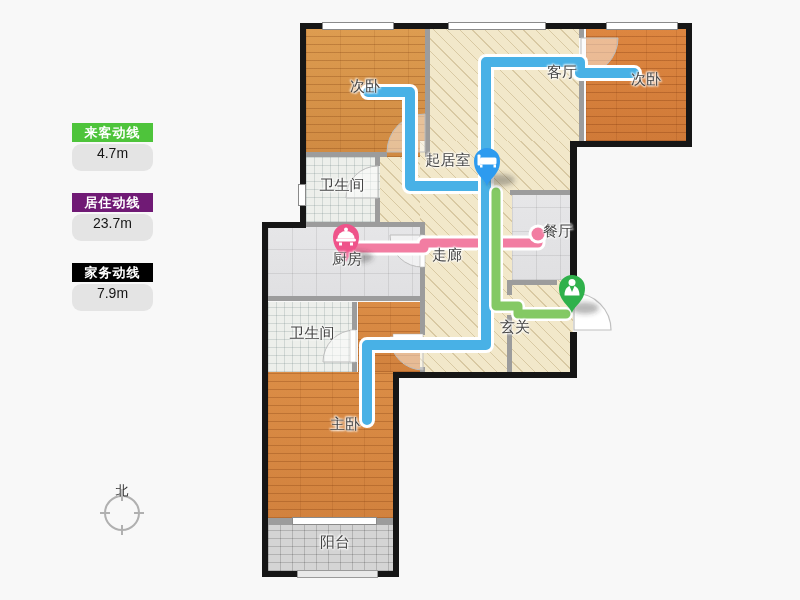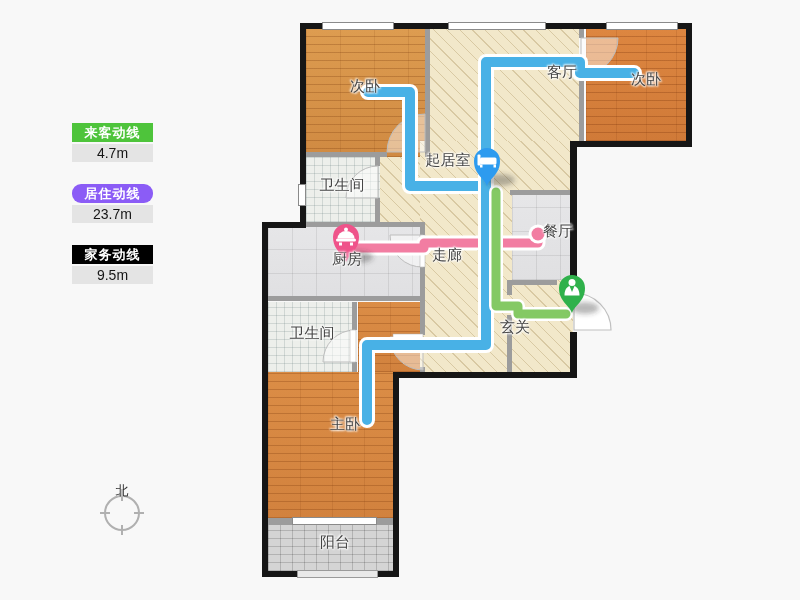--- a/index.html
+++ b/index.html
@@ -39,21 +39,21 @@
   .wall-g{position:absolute;background:#9c9c9c;}
   .win{position:absolute;background:#ffffff;border:1px solid #8a8a8a;box-sizing:border-box;}
   .win-l{position:absolute;background:#e9e9e9;border:1px solid #9a9a9a;box-sizing:border-box;}
   
   .lbl{position:absolute;transform:translate(-50%,-50%);font-size:15px;color:#444;white-space:nowrap;
        text-shadow:0 0 2px #fff,0 0 3px #fff,1px 1px 2px #fff,-1px -1px 2px #fff;z-index:30;}
   
   .legend{position:absolute;left:72px;top:123px;width:81px;z-index:40;}
   .leg-item{margin-bottom:22px;}
   .leg-head{height:19px;line-height:19px;text-align:center;color:#fff;font-weight:bold;font-size:13px;letter-spacing:1px;}
-  .leg-val{height:18px;line-height:19px;text-align:center;color:#151515;font-size:14px;background:#e4e4e4;margin-top:2px;}
+  .leg-val{height:27px;line-height:19px;text-align:center;color:#151515;font-size:14px;background:#e4e4e4;margin-top:2px;border-radius:9px;}
   
   .compass-circle{position:absolute;left:104px;top:495px;width:36px;height:36px;border:2px solid #b0b0b0;
       border-radius:50%;box-sizing:border-box;z-index:40;}
   .compass-label{position:absolute;left:110px;top:482px;width:24px;text-align:center;font-size:13px;color:#333;z-index:41;
       text-shadow:0 0 2px #f8f8f8;}
   .tick{position:absolute;background:#b0b0b0;z-index:40;}
   svg.overlay{position:absolute;left:0;top:0;z-index:20;}
 </style>
 </head>
 <body>
@@ -188,26 +188,26 @@
   <div class="lbl" style="left:312px;top:333px">卫生间</div>
   <div class="lbl" style="left:345px;top:424px">主卧</div>
   <div class="lbl" style="left:335px;top:542px">阳台</div>
 
   <div class="legend">
     <div class="leg-item">
       <div class="leg-head" style="background: rgb(78, 196, 59);">来客动线</div>
       <div class="leg-val">4.7m</div>
     </div>
     <div class="leg-item">
-      <div class="leg-head" style="background: #8b5cf6; border-radius: 9px;">居住动线</div>
+      <div class="leg-head" style="background: #701a75;">居住动线</div>
       <div class="leg-val">23.7m</div>
     </div>
     <div class="leg-item">
       <div class="leg-head" style="background: #000000;">家务动线</div>
-      <div class="leg-val">9.5m</div>
+      <div class="leg-val">7.9m</div>
     </div>
   </div>
 
   <div class="compass-label">北</div>
   <div class="compass-circle"></div>
   <div class="tick" style="left:121px;top:489px;width:2px;height:12px"></div>
   <div class="tick" style="left:121px;top:525px;width:2px;height:10px"></div>
   <div class="tick" style="left:100px;top:512px;width:10px;height:2px"></div>
   <div class="tick" style="left:134px;top:512px;width:10px;height:2px"></div>
 

